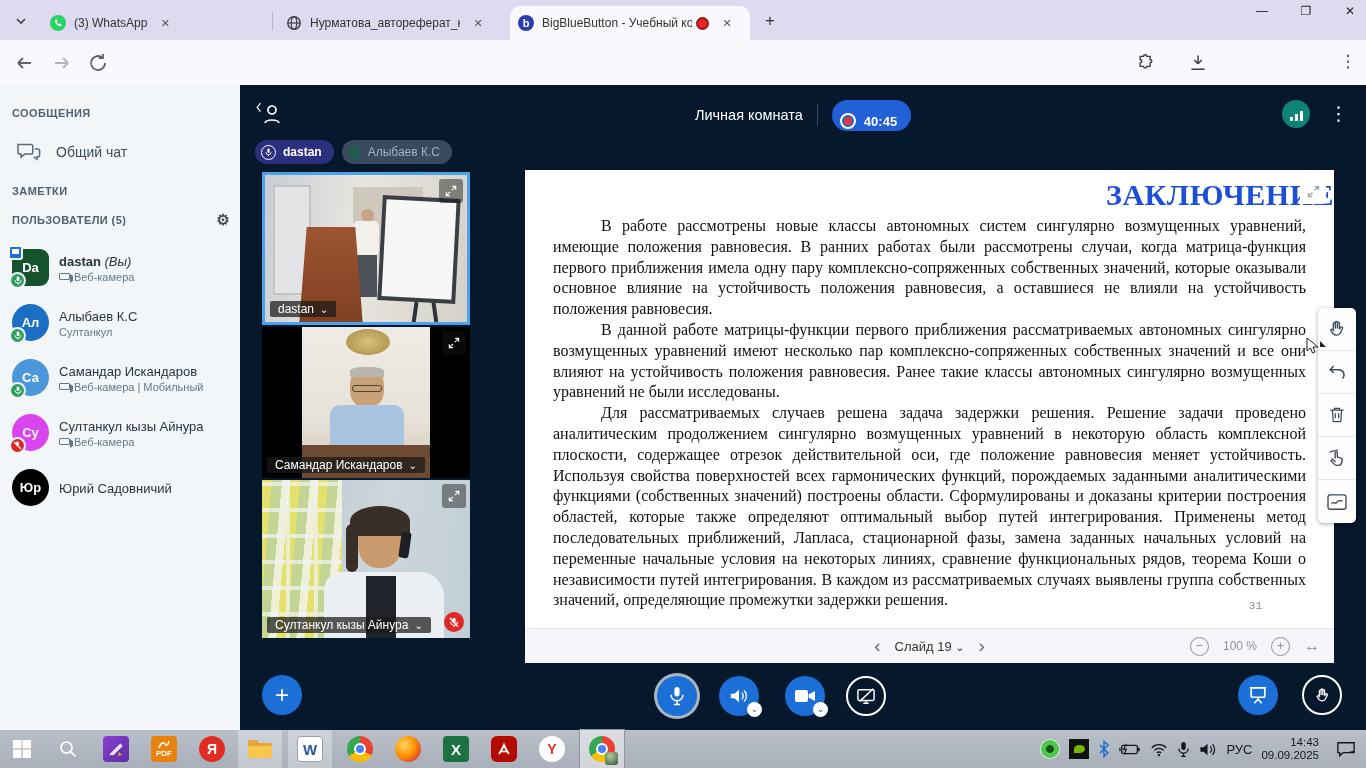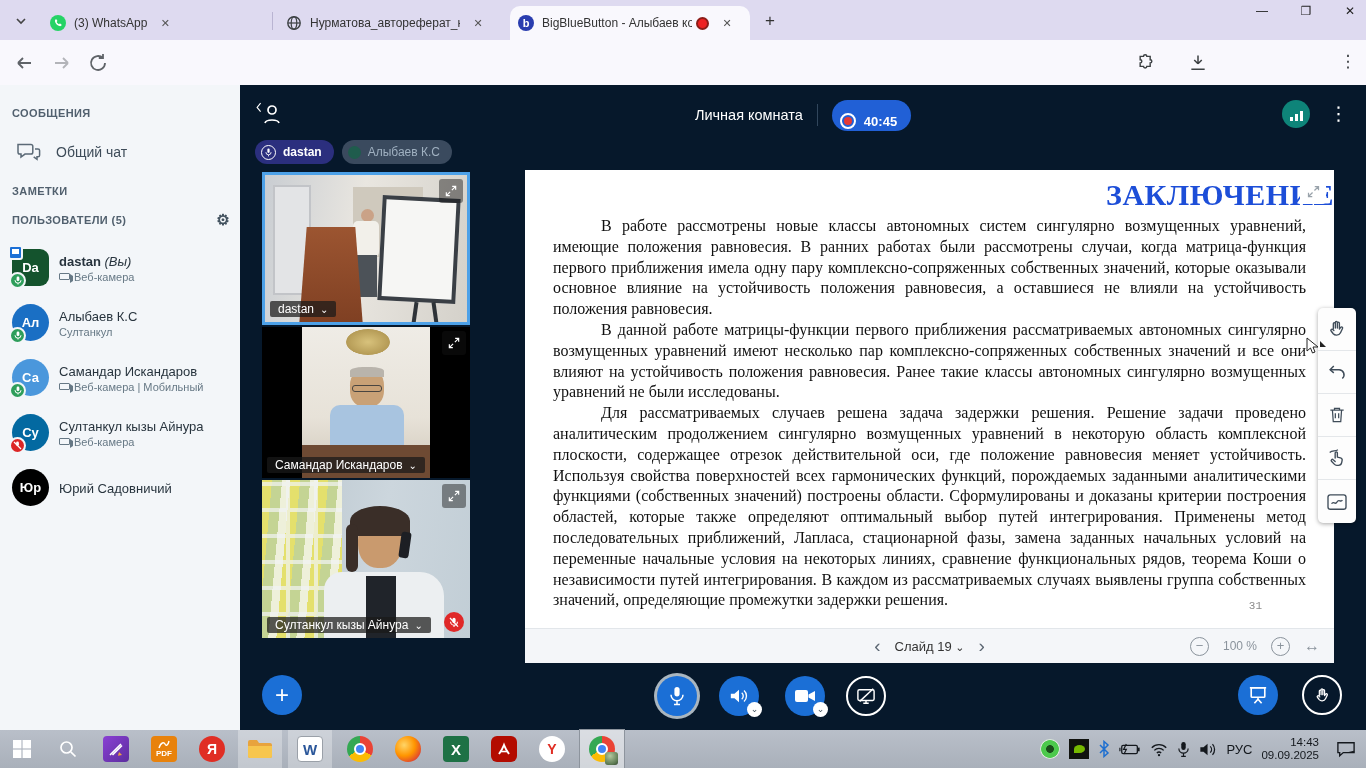--- a/index.html
+++ b/index.html
@@ -151,21 +151,21 @@
             <ellipse cx="8" cy="8" rx="2.8" ry="6.2" fill="none" stroke="#3c4043" stroke-width="1.2"></ellipse>
             <path d="M2 8h12" stroke="#3c4043" stroke-width="1.2"></path>
           </svg>
       </span>
       <span class="title">Нурматова_автореферат_на р</span>
       <span class="close">✕</span>
     </div>
 
     <div class="tab active" style="left:510px; width:240px;">
       <span class="favicon" style="background:#2a3daf; color:#fff; font-size:11px; font-weight:bold; text-align:center; line-height:16px;">b</span>
-      <span class="title">BigBlueButton - Алыбаев ко</span>
+      <span class="title">BigBlueButton - Учебный ко</span>
       <span style="width:13px;height:13px;border-radius:50%;background:#e22;border:2px solid #8c1d18;margin-left:4px;"></span>
       <span class="close">✕</span>
     </div>
 
     <div class="newtab-btn">+</div>
 
     <div class="wincontrols">
       <span>—</span>
       <span>❐</span>
       <span>✕</span>
@@ -296,21 +296,21 @@
         <span>
           <span class="u-name">Самандар Искандаров</span>
           <span class="u-status">
               <span class="cam-glyph"></span>
               <span>Веб-камера | Мобильный</span>
             </span>
         </span>
       </div>
 
       <div class="user-row">
-        <span class="avatar" style="background:#0369a1">
+        <span class="avatar" style="background:#d946ef">
           <span>Су</span>
           <span class="status-badge red">
             <svg width="9" height="9" viewBox="0 0 9 9">
                 <rect x="3.1" y="0.6" width="2.8" height="4.4" rx="1.4" fill="#fff"></rect>
                 <path d="M1 1l7 7" stroke="#fff" stroke-width="1.2"></path>
               </svg>
           </span>
         </span>
         <span>
           <span class="u-name">Султанкул кызы Айнура</span>

